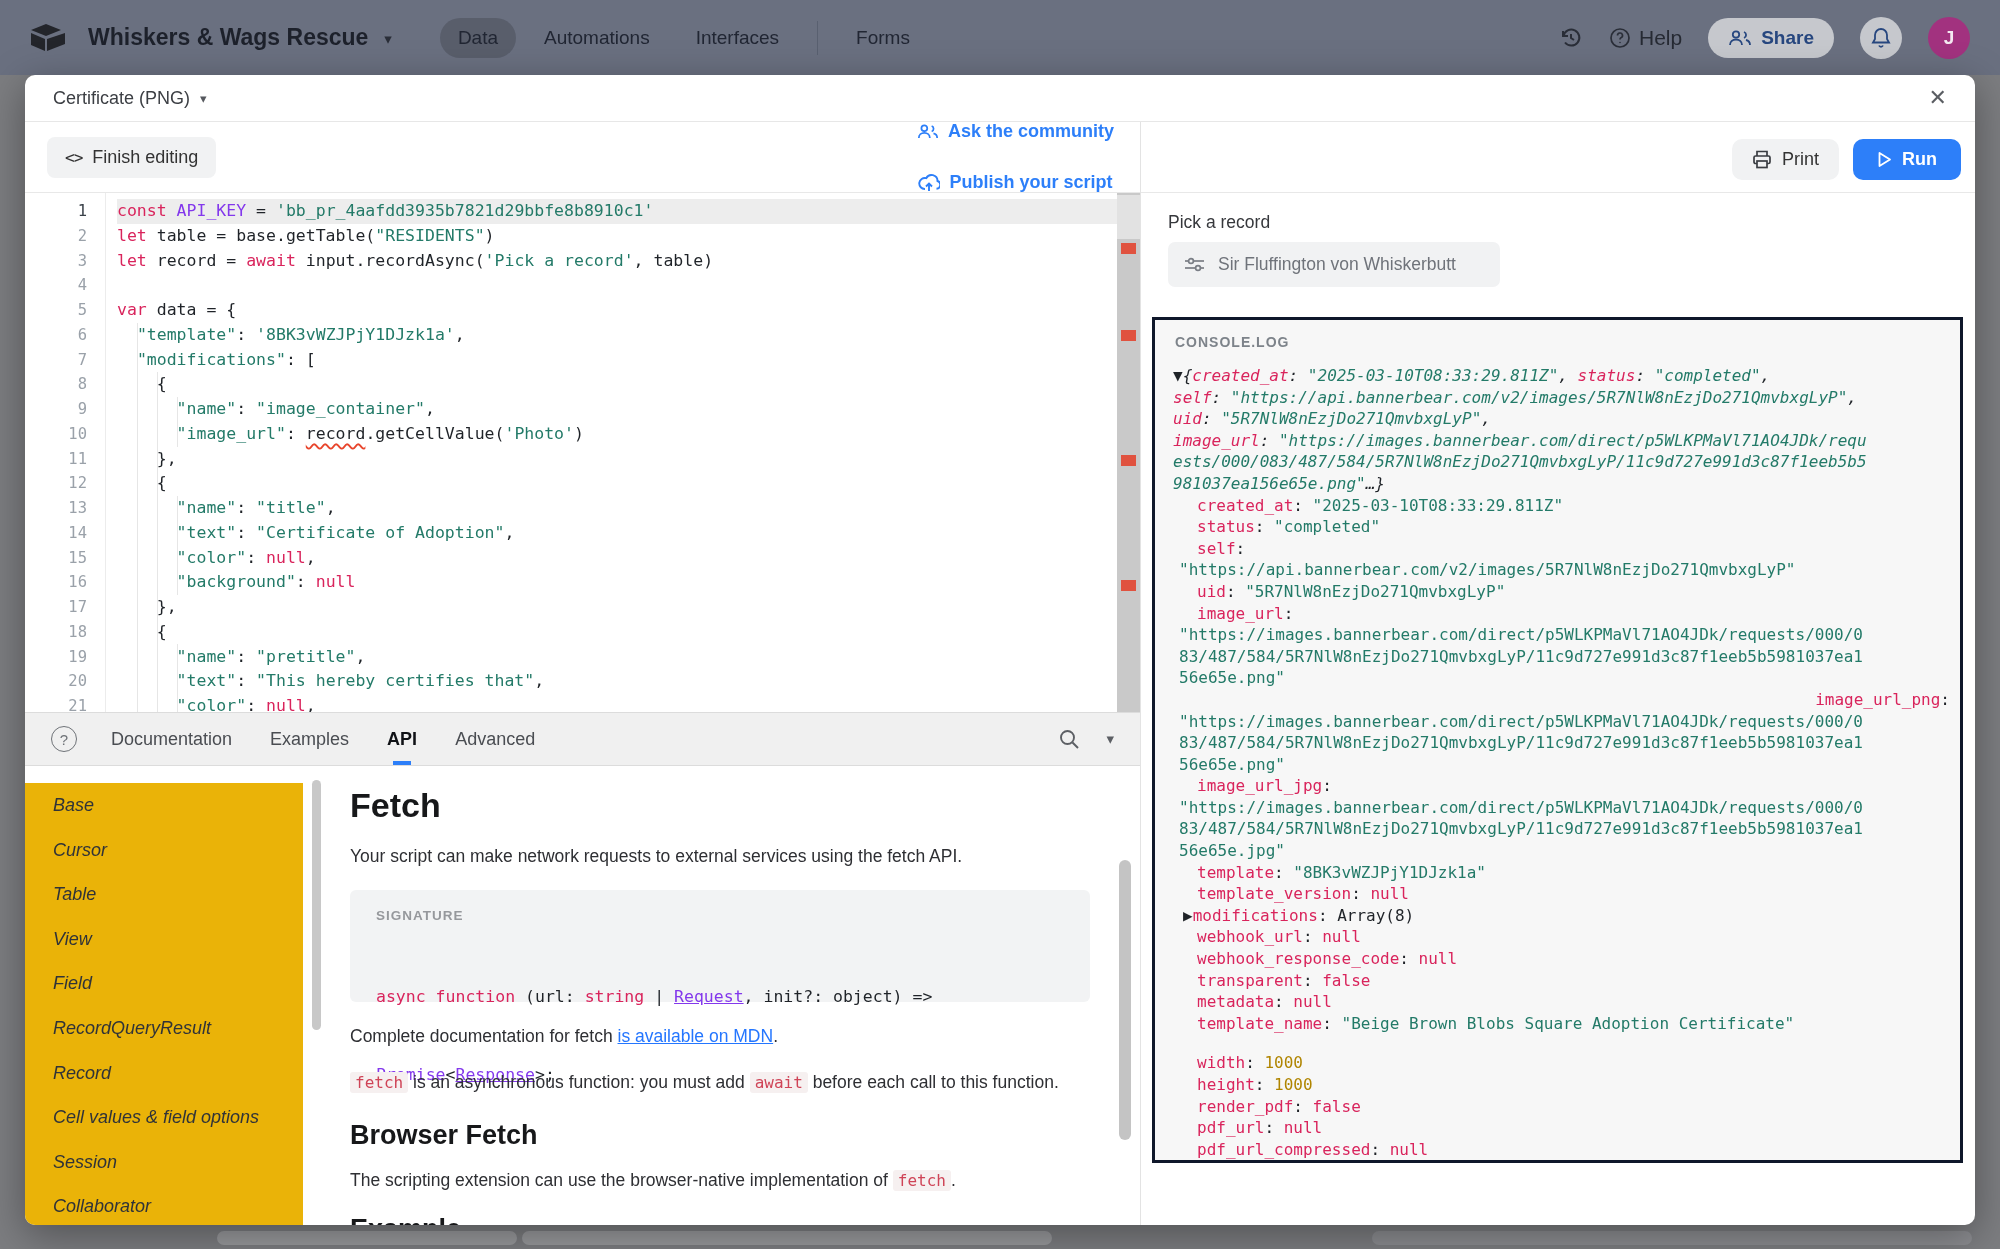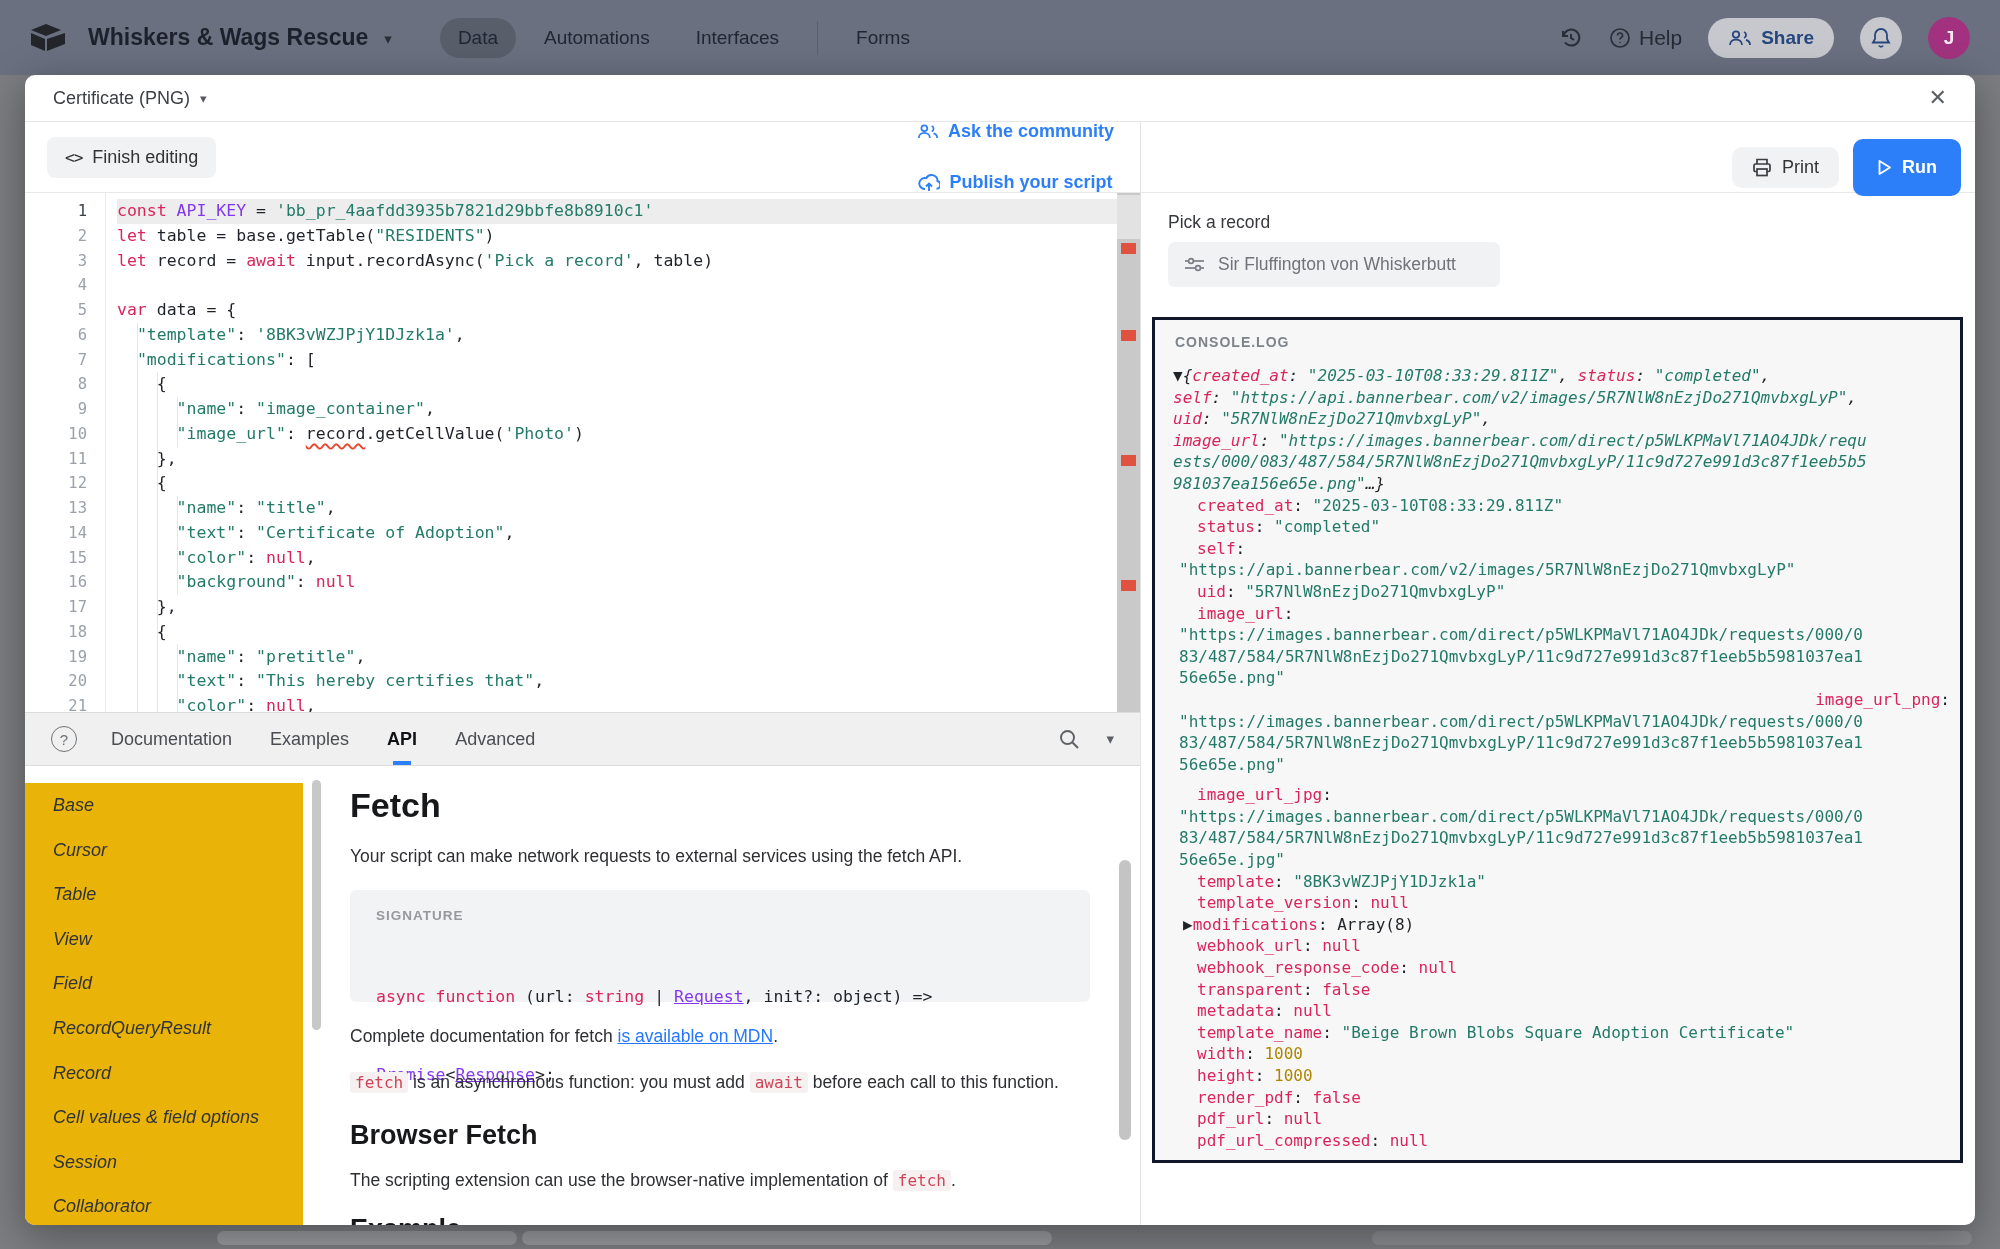--- a/index.html
+++ b/index.html
@@ -99,21 +99,21 @@
           border-radius:3px;padding:1px 5px;}
   .d-h2{position:absolute;left:0;font-size:27px;font-weight:bold;color:#17181a;}
   .d-scroll-thumb{position:absolute;left:1094px;top:94px;width:12px;height:280px;border-radius:6px;background:#c4c4c4;}
 
   
   .rpanel{position:absolute;left:1115px;top:47px;width:835px;height:1103px;}
   .rp-actions{position:absolute;top:17px;right:14px;display:flex;align-items:center;gap:14px;}
   .btn-print{display:flex;align-items:center;gap:10px;background:#f1f2f3;border-radius:10px;
              padding:10px 20px;font-size:18px;color:#333;}
   .btn-run{display:flex;align-items:center;gap:10px;background:#2d7ff9;border-radius:10px;
-           padding:18px 24px;font-size:18px;color:#fff;font-weight:bold;}
+           padding:10px 24px;font-size:18px;color:#fff;font-weight:bold;}
   .rp-label{position:absolute;left:28px;top:90px;font-size:17.5px;color:#36383c;}
   .rp-picker{position:absolute;left:28px;top:120px;width:332px;height:45px;background:#f1f2f3;border-radius:7px;
              display:flex;align-items:center;gap:13px;padding:0 16px;box-sizing:border-box;}
   .rp-picker-text{font-size:17.5px;color:#6f737a;white-space:nowrap;}
 
   .console{position:absolute;left:12px;top:195px;width:811px;height:846px;box-sizing:border-box;
            border:3px solid #0f172a;background:#f7f7f7;}
   .con-head{position:absolute;left:20px;top:14px;font-size:14px;font-weight:bold;letter-spacing:1px;color:#7d838a;}
   .con-lines{position:absolute;left:18px;top:45px;right:10px;}
   .con-row{font-family:"DejaVu Sans Mono",monospace;font-size:16px;line-height:21.6px;white-space:pre;}
@@ -395,33 +395,33 @@
             <div class="con-row" style="padding-left: 6px;"><span class="tok-s">"https://api.bannerbear.com/v2/images/5R7NlW8nEzjDo271QmvbxgLyP"</span></div>
             <div class="con-row" style="padding-left: 24px;"><span class="tok-k">uid</span><span class="tok-p">: </span><span class="tok-s">"5R7NlW8nEzjDo271QmvbxgLyP"</span></div>
             <div class="con-row" style="padding-left: 24px;"><span class="tok-k">image_url</span><span class="tok-p">:</span></div>
             <div class="con-row" style="padding-left: 6px;"><span class="tok-s">"https://images.bannerbear.com/direct/p5WLKPMaVl71AO4JDk/requests/000/0</span></div>
             <div class="con-row" style="padding-left: 6px;"><span class="tok-s">83/487/584/5R7NlW8nEzjDo271QmvbxgLyP/11c9d727e991d3c87f1eeb5b5981037ea1</span></div>
             <div class="con-row" style="padding-left: 6px;"><span class="tok-s">56e65e.png"</span></div>
             <div class="con-row" style="padding-left: 24px; text-align: right;"><span class="tok-k">image_url_png</span><span class="tok-p">:</span></div>
             <div class="con-row" style="padding-left: 6px;"><span class="tok-s">"https://images.bannerbear.com/direct/p5WLKPMaVl71AO4JDk/requests/000/0</span></div>
             <div class="con-row" style="padding-left: 6px;"><span class="tok-s">83/487/584/5R7NlW8nEzjDo271QmvbxgLyP/11c9d727e991d3c87f1eeb5b5981037ea1</span></div>
             <div class="con-row" style="padding-left: 6px;"><span class="tok-s">56e65e.png"</span></div>
-            <div class="con-row" style="padding-left: 24px; margin-top: 9px;"><span class="tok-k">image_url_jpg</span><span class="tok-p">:</span></div>
+            <div class="con-row" style="padding-left: 24px;"><span class="tok-k">image_url_jpg</span><span class="tok-p">:</span></div>
             <div class="con-row" style="padding-left: 6px;"><span class="tok-s">"https://images.bannerbear.com/direct/p5WLKPMaVl71AO4JDk/requests/000/0</span></div>
             <div class="con-row" style="padding-left: 6px;"><span class="tok-s">83/487/584/5R7NlW8nEzjDo271QmvbxgLyP/11c9d727e991d3c87f1eeb5b5981037ea1</span></div>
             <div class="con-row" style="padding-left: 6px;"><span class="tok-s">56e65e.jpg"</span></div>
             <div class="con-row" style="padding-left: 24px;"><span class="tok-k">template</span><span class="tok-p">: </span><span class="tok-s">"8BK3vWZJPjY1DJzk1a"</span></div>
             <div class="con-row" style="padding-left: 24px;"><span class="tok-k">template_version</span><span class="tok-p">: </span><span class="tok-r">null</span></div>
             <div class="con-row" style="padding-left: 10px;"><span class="tok-p">▶</span><span class="tok-k">modifications</span><span class="tok-p">: </span><span class="tok-arr">Array(8)</span></div>
             <div class="con-row" style="padding-left: 24px;"><span class="tok-k">webhook_url</span><span class="tok-p">: </span><span class="tok-r">null</span></div>
             <div class="con-row" style="padding-left: 24px;"><span class="tok-k">webhook_response_code</span><span class="tok-p">: </span><span class="tok-r">null</span></div>
             <div class="con-row" style="padding-left: 24px;"><span class="tok-k">transparent</span><span class="tok-p">: </span><span class="tok-r">false</span></div>
             <div class="con-row" style="padding-left: 24px;"><span class="tok-k">metadata</span><span class="tok-p">: </span><span class="tok-r">null</span></div>
             <div class="con-row" style="padding-left: 24px;"><span class="tok-k">template_name</span><span class="tok-p">: </span><span class="tok-s">"Beige Brown Blobs Square Adoption Certificate"</span></div>
-            <div class="con-row" style="padding-left: 24px;"><span class="tok-k">width</span><span class="tok-p">: </span><span class="tok-n">1000</span></div>
+            <div class="con-row" style="padding-left: 24px; margin-top: 18px;"><span class="tok-k">width</span><span class="tok-p">: </span><span class="tok-n">1000</span></div>
             <div class="con-row" style="padding-left: 24px;"><span class="tok-k">height</span><span class="tok-p">: </span><span class="tok-n">1000</span></div>
             <div class="con-row" style="padding-left: 24px;"><span class="tok-k">render_pdf</span><span class="tok-p">: </span><span class="tok-r">false</span></div>
             <div class="con-row" style="padding-left: 24px;"><span class="tok-k">pdf_url</span><span class="tok-p">: </span><span class="tok-r">null</span></div>
             <div class="con-row" style="padding-left: 24px;"><span class="tok-k">pdf_url_compressed</span><span class="tok-p">: </span><span class="tok-r">null</span></div>
           </div>
       </div>
     </div>
 
   </div>
 </div>

